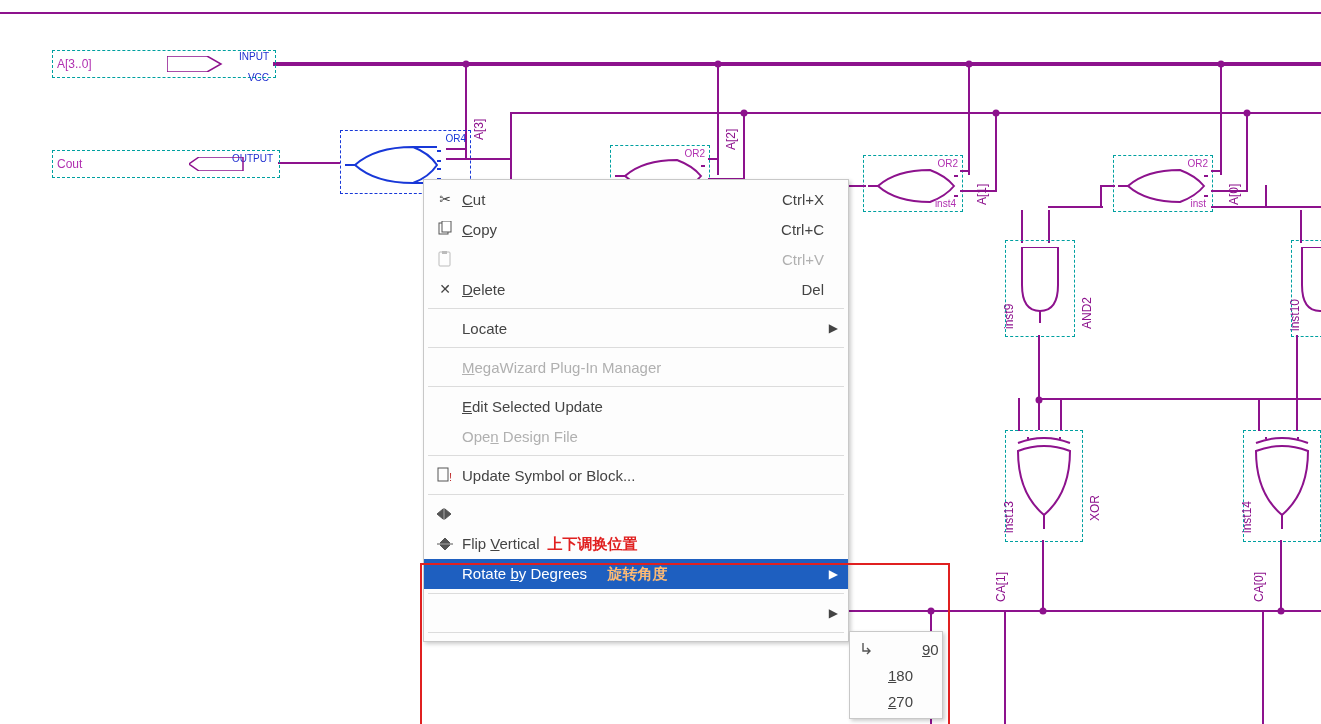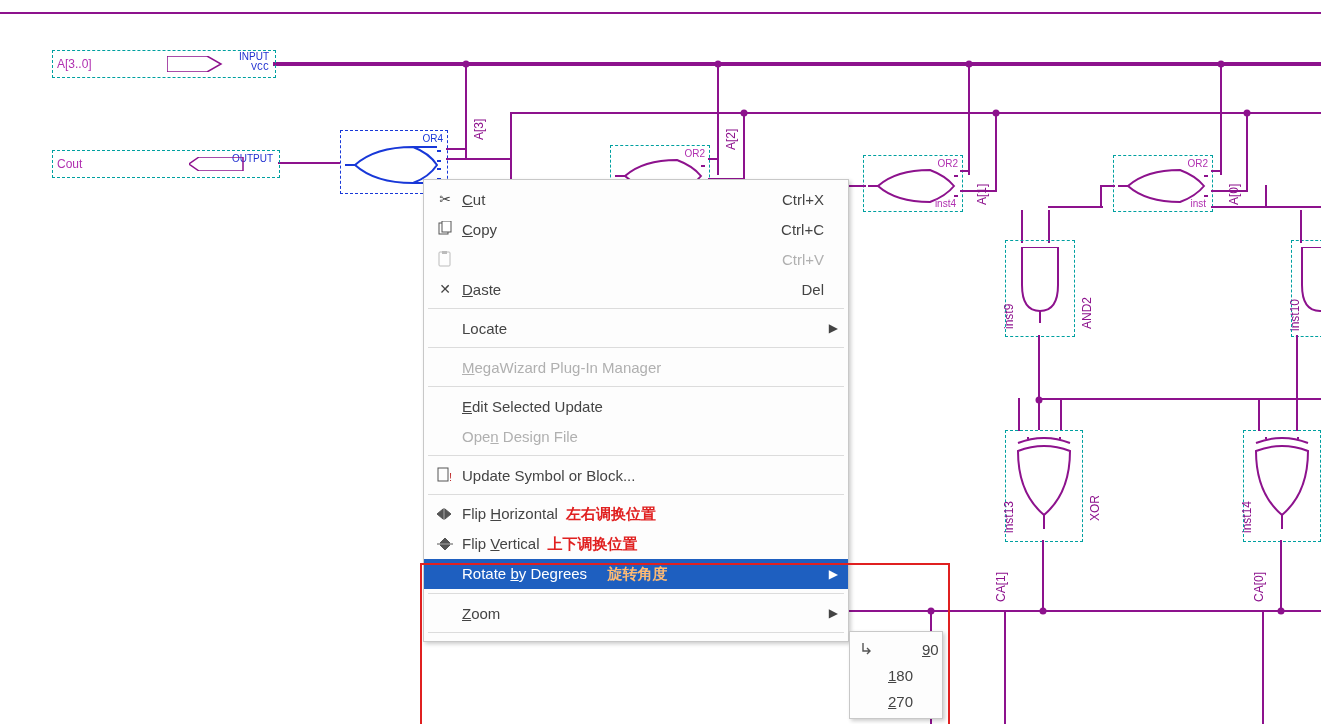--- a/index.html
+++ b/index.html
@@ -174,21 +174,21 @@
 
   <div class="wire" style="left:510px; top:112px; width:811px; height:2px;"></div>
   <div class="wire" style="left:510px; top:112px; width:2px; height:450px;"></div>
   <div class="wire" style="left:743px; top:112px; width:2px; height:45px;"></div>
   <div class="wire" style="left:995px; top:112px; width:2px; height:45px;"></div>
   <div class="wire" style="left:1246px; top:112px; width:2px; height:45px;"></div>
   <div class="node" style="left:744px; top:113px;"></div>
   <div class="node" style="left:996px; top:113px;"></div>
   <div class="node" style="left:1247px; top:113px;"></div>
 
-  <div class="gate-box sel" style="left:340px; top:130px; width:106px; height:62px;">
+  <div class="gate-box sel" style="left:340px; top:130px; width:106px; height:62px;padding-left:23px;">
     <span class="gate-name sel">OR4</span>
     <svg style="position:absolute; left:4px; top:12px;" width="96" height="46">
       <path d="M68 4 Q30 4 10 22 Q30 40 68 40 Q84 34 92 22 Q84 10 68 4 Z M68 4 L92 4 M68 40 L92 40" fill="none" stroke="#1838d8" stroke-width="2"></path>
       <line x1="92" y1="8" x2="100" y2="8" stroke="#1838d8" stroke-width="2"></line>
       <line x1="92" y1="18" x2="100" y2="18" stroke="#1838d8" stroke-width="2"></line>
       <line x1="92" y1="26" x2="100" y2="26" stroke="#1838d8" stroke-width="2"></line>
       <line x1="92" y1="36" x2="100" y2="36" stroke="#1838d8" stroke-width="2"></line>
       <line x1="0" y1="22" x2="10" y2="22" stroke="#1838d8" stroke-width="2"></line>
     </svg>
     <span class="gate-inst sel" style="right:6px;">inst</span>
@@ -317,21 +317,21 @@
   <div class="node" style="left:1043px; top:611px;"></div>
   <div class="node" style="left:1281px; top:611px;"></div>
   <div class="node" style="left:931px; top:611px;"></div>
 
   <div class="wire" style="left:1004px; top:610px; width:2px; height:114px;"></div>
   <div class="wire" style="left:1262px; top:610px; width:2px; height:114px;"></div>
 
   <div class="port-box" style="left:52px; top:50px; width:222px; height:26px;">
     <span class="port-label">A[3..0]</span>
     <span class="port-sublabel" style="top:0;">INPUT</span>
-    <span class="port-sublabel" style="top:11px;font-family:Liberation Mono, monospace;">VCC</span>
+    <span class="port-sublabel" style="top:21px;">VCC</span>
     <svg style="position:absolute; left:114px; top:5px;" width="56" height="16">
       <path d="M0 0 L40 0 L54 8 L40 16 L0 16 Z" fill="none" stroke="#8d128d" stroke-width="1.5"></path>
     </svg>
   </div>
 
   <div class="port-box" style="left:52px; top:150px; width:226px; height:26px;">
     <span class="port-label">Cout</span>
     <span class="port-sublabel" style="top:2px;">OUTPUT</span>
     <svg style="position:absolute; left:136px; top:6px;" width="56" height="14">
       <path d="M0 7 L10 0 L54 0 L54 14 L10 14 Z" fill="none" stroke="#8d128d" stroke-width="1.5"></path>
@@ -358,21 +358,21 @@
       <span class="icon">
         <svg width="16" height="16">
             <rect x="2" y="1" width="11" height="14" rx="1" fill="none" stroke="#bbb"></rect>
             <rect x="5" y="0" width="5" height="3" fill="#bbb"></rect>
           </svg>
       </span>
       <span class="sk">Ctrl+V</span>
     </div>
     <div class="ctx-row">
       <span class="icon">✕</span>
-      <span class="lbl"><u>D</u><span>aste</span></span>
+      <span class="lbl"><u>D</u><span>elete</span></span>
       <span class="sk">Del</span>
     </div>
     <div class="ctx-sep"></div>
     <div class="ctx-row">
       <span class="icon"></span>
       <span class="lbl">Locate</span>
       <span class="ar">▶</span>
     </div>
     <div class="ctx-sep"></div>
     <div class="ctx-row disabled">
@@ -398,39 +398,37 @@
       </span>
       <span class="lbl">Update Symbol or Block...</span>
     </div>
     <div class="ctx-sep"></div>
     <div class="ctx-row">
       <span class="icon">
         <svg width="18" height="14">
             <path d="M8 1 L8 13 M1 7 L7 2 L7 12 Z M15 7 L9 2 L9 12 Z" fill="#555" stroke="#555" stroke-width="1"></path>
           </svg>
       </span>
-      <span class="lbl">Flip <u>H</u><span>orizontal</span><span class="anno-text">左右调换位置</span></span>
     </div>
     <div class="ctx-row">
       <span class="icon">
         <svg width="18" height="14">
             <path d="M1 7 L17 7 M9 1 L4 6 L14 6 Z M9 13 L4 8 L14 8 Z" fill="#555" stroke="#555" stroke-width="1"></path>
           </svg>
       </span>
       <span class="lbl">Flip <u>V</u><span>ertical</span><span class="anno-text">上下调换位置</span></span>
     </div>
     <div class="ctx-row highlight">
       <span class="icon"></span>
       <span class="lbl">Rotate <u>b</u><span>y Degrees</span>&nbsp;&nbsp;&nbsp;<span class="anno-text" style="color:#fdba74;">旋转角度</span></span>
       <span class="ar">▶</span>
     </div>
     <div class="ctx-sep"></div>
     <div class="ctx-row">
       <span class="icon"></span>
-      <span class="lbl"><u>Z</u><span>oom</span></span>
       <span class="ar">▶</span>
     </div>
     <div class="ctx-sep"></div>
   </div>
 
   <div class="ctx" style="left:849px; top:631px; width:92px;">
     <div class="ctx-row" style="height:26px; padding-right:14px;gap:40px;">
       <span class="icon">
         <svg width="16" height="14">
             <path d="M3 1 L3 9 L10 9 M7 6 L10 9 L7 12" fill="none" stroke="#555" stroke-width="1.4"></path>

